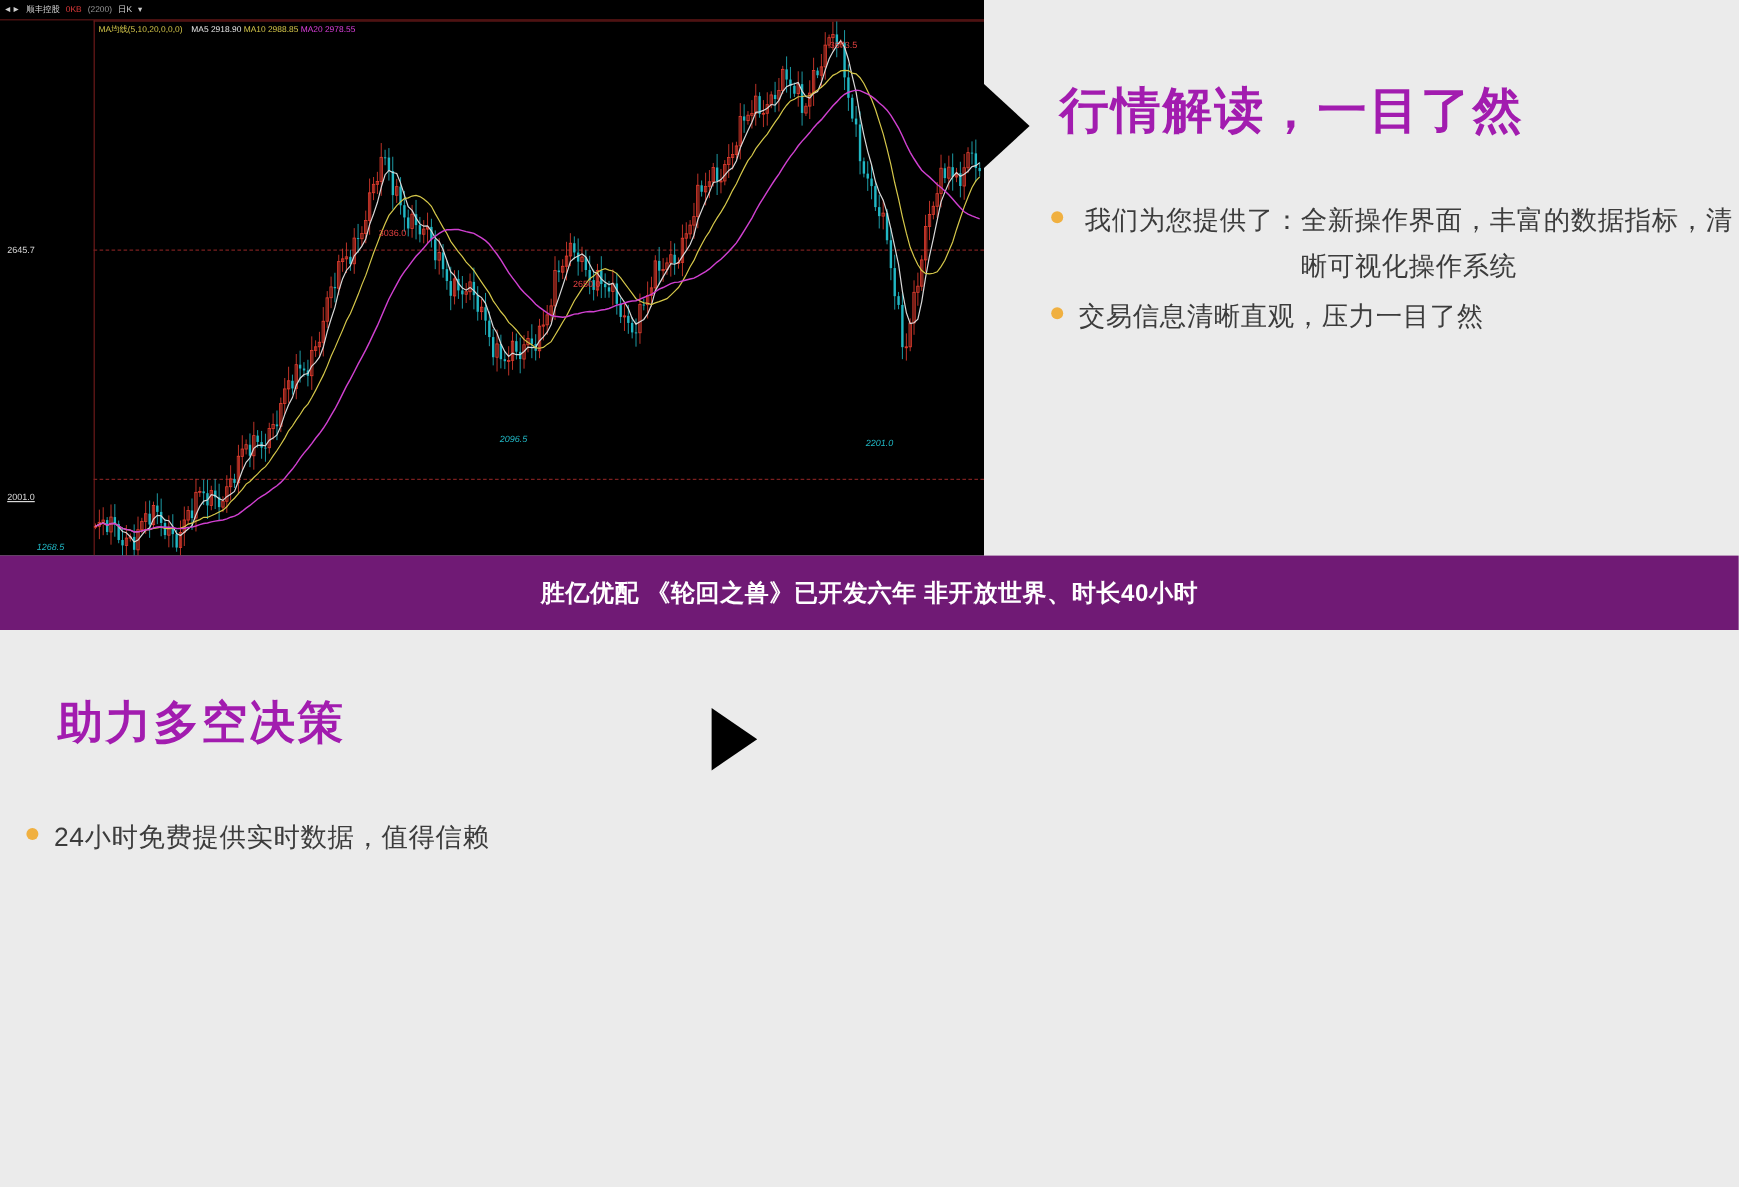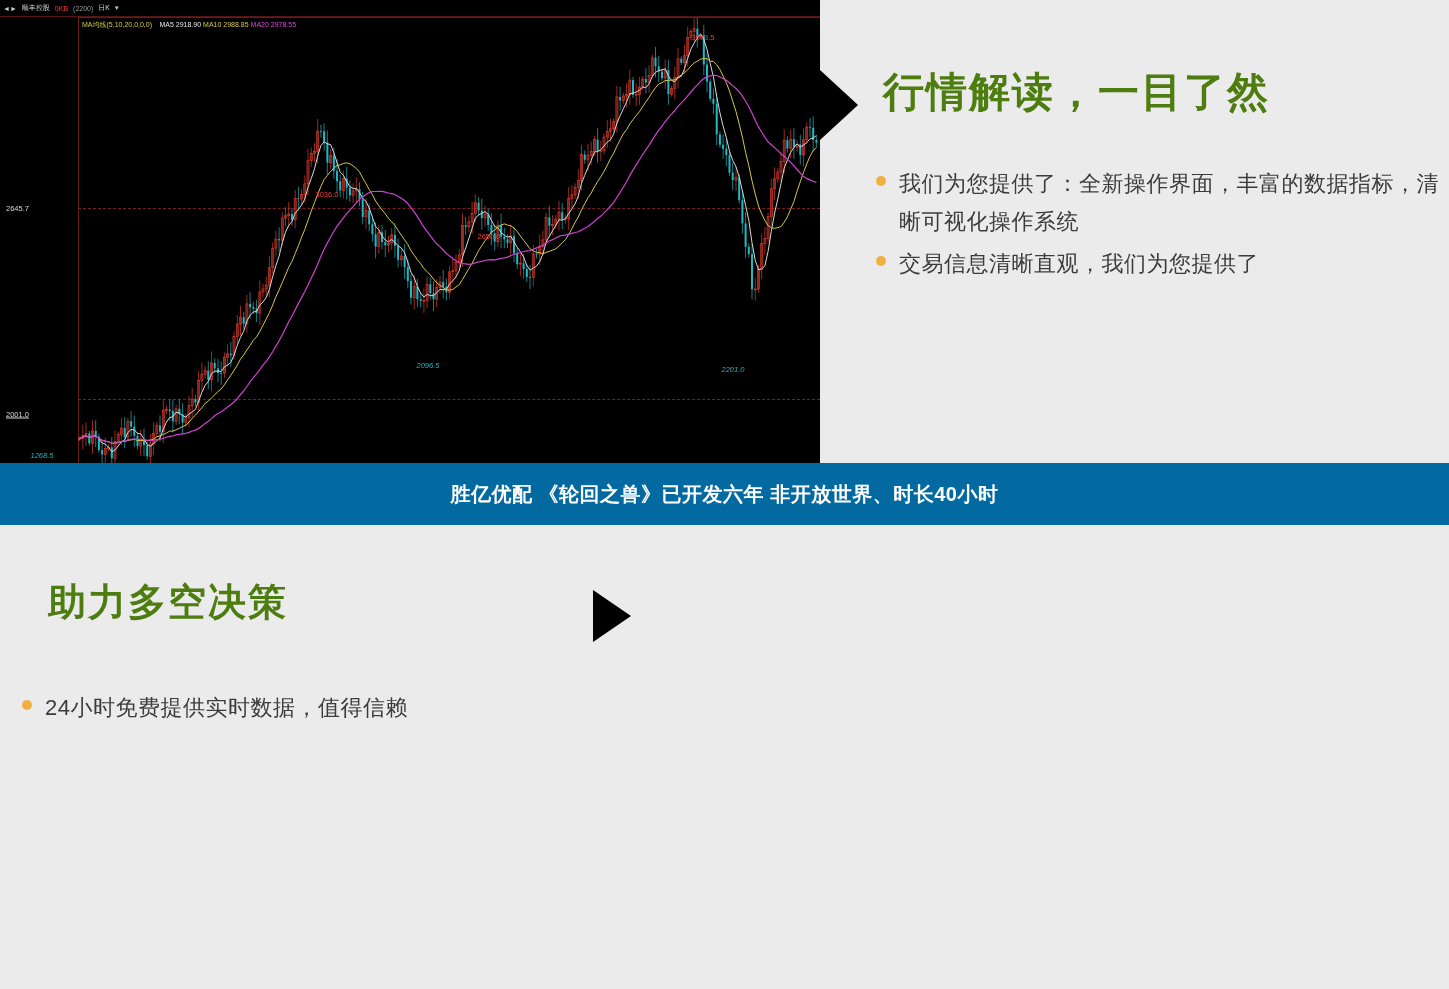--- a/index.html
+++ b/index.html
@@ -60,52 +60,52 @@
     position:absolute; left:820px; top:70px;
     width:0; height:0;
     border-top:35px solid transparent;
     border-bottom:35px solid transparent;
     border-left:38px solid #000;
     z-index:9;
   }
 
   #top-text { position:absolute; left:876px; top:0; width:573px; height:463px; }
   .headline {
-    position:absolute; font-weight:bold; color:#4d7c0f;
+    position:absolute; font-weight:bold; color:#a21caf;
     letter-spacing:2px; white-space:nowrap;
   }
   #headline-top { left:7px; top:65px; font-size:41px; }
 
-  .bullet-row { display:flex; align-items:flex-start; gap:13px; }
+  .bullet-row { display:flex; align-items:flex-start; gap:13px;text-align:center; }
   .dot {
     flex:0 0 auto; width:10px; height:10px; border-radius:50%;
     background:#f0b040; margin-top:11px;
   }
   .btext {
     font-size:22px; color:#3c3c3c; line-height:1.72;
     letter-spacing:0.5px;
   }
   #top-bullets { position:absolute; left:0px; top:165px; width:573px; }
   #top-bullets .bullet-row + .bullet-row { margin-top:4px; }
 
   
   #banner {
     position:absolute; left:0; top:463px; width:1449px; height:62px;
-    background:#0369a1; display:flex; align-items:center; justify-content:center;
+    background:#701a75; display:flex; align-items:center; justify-content:center;
   }
   #banner-text {
     font-size:20px; font-weight:bold; color:#ffffff; letter-spacing:0.5px;
   }
 
   
   #bottom-section { position:absolute; left:0; top:525px; width:1449px; height:464px; }
 
   #bottom-text { position:absolute; left:0; top:0; width:620px; height:464px;padding-left:20px; }
   #headline-bottom { left:48px; top:52px; font-size:38px; }
-  #bottom-bullets { position:absolute; left:22px; top:164px; width:600px; }
+  #bottom-bullets { position:absolute; left:22px; top:154px; width:600px; }
   #bottom-bullets .bullet-row + .bullet-row { margin-top:16px; }
 
   .pointer-tri-2 {
     position:absolute; left:593px; top:65px;
     width:0; height:0;
     border-top:26px solid transparent;
     border-bottom:26px solid transparent;
     border-left:38px solid #000;
     z-index:9;
   }
@@ -622,21 +622,21 @@
 
   <div id="top-text">
     <div class="headline" id="headline-top">行情解读，一目了然</div>
     <div id="top-bullets">
       <div class="bullet-row">
         <div class="dot"></div>
         <div class="btext">我们为您提供了：全新操作界面，丰富的数据指标，清晰可视化操作系统</div>
       </div>
       <div class="bullet-row">
         <div class="dot"></div>
-        <div class="btext">交易信息清晰直观，我们为您提供了</div>
+        <div class="btext">交易信息清晰直观，压力一目了然</div>
       </div>
     </div>
   </div>
 </div>
 
 <div id="banner">
   <span id="banner-text">胜亿优配 《轮回之兽》已开发六年 非开放世界、时长40小时</span>
 </div>
 
 <div id="bottom-section">

